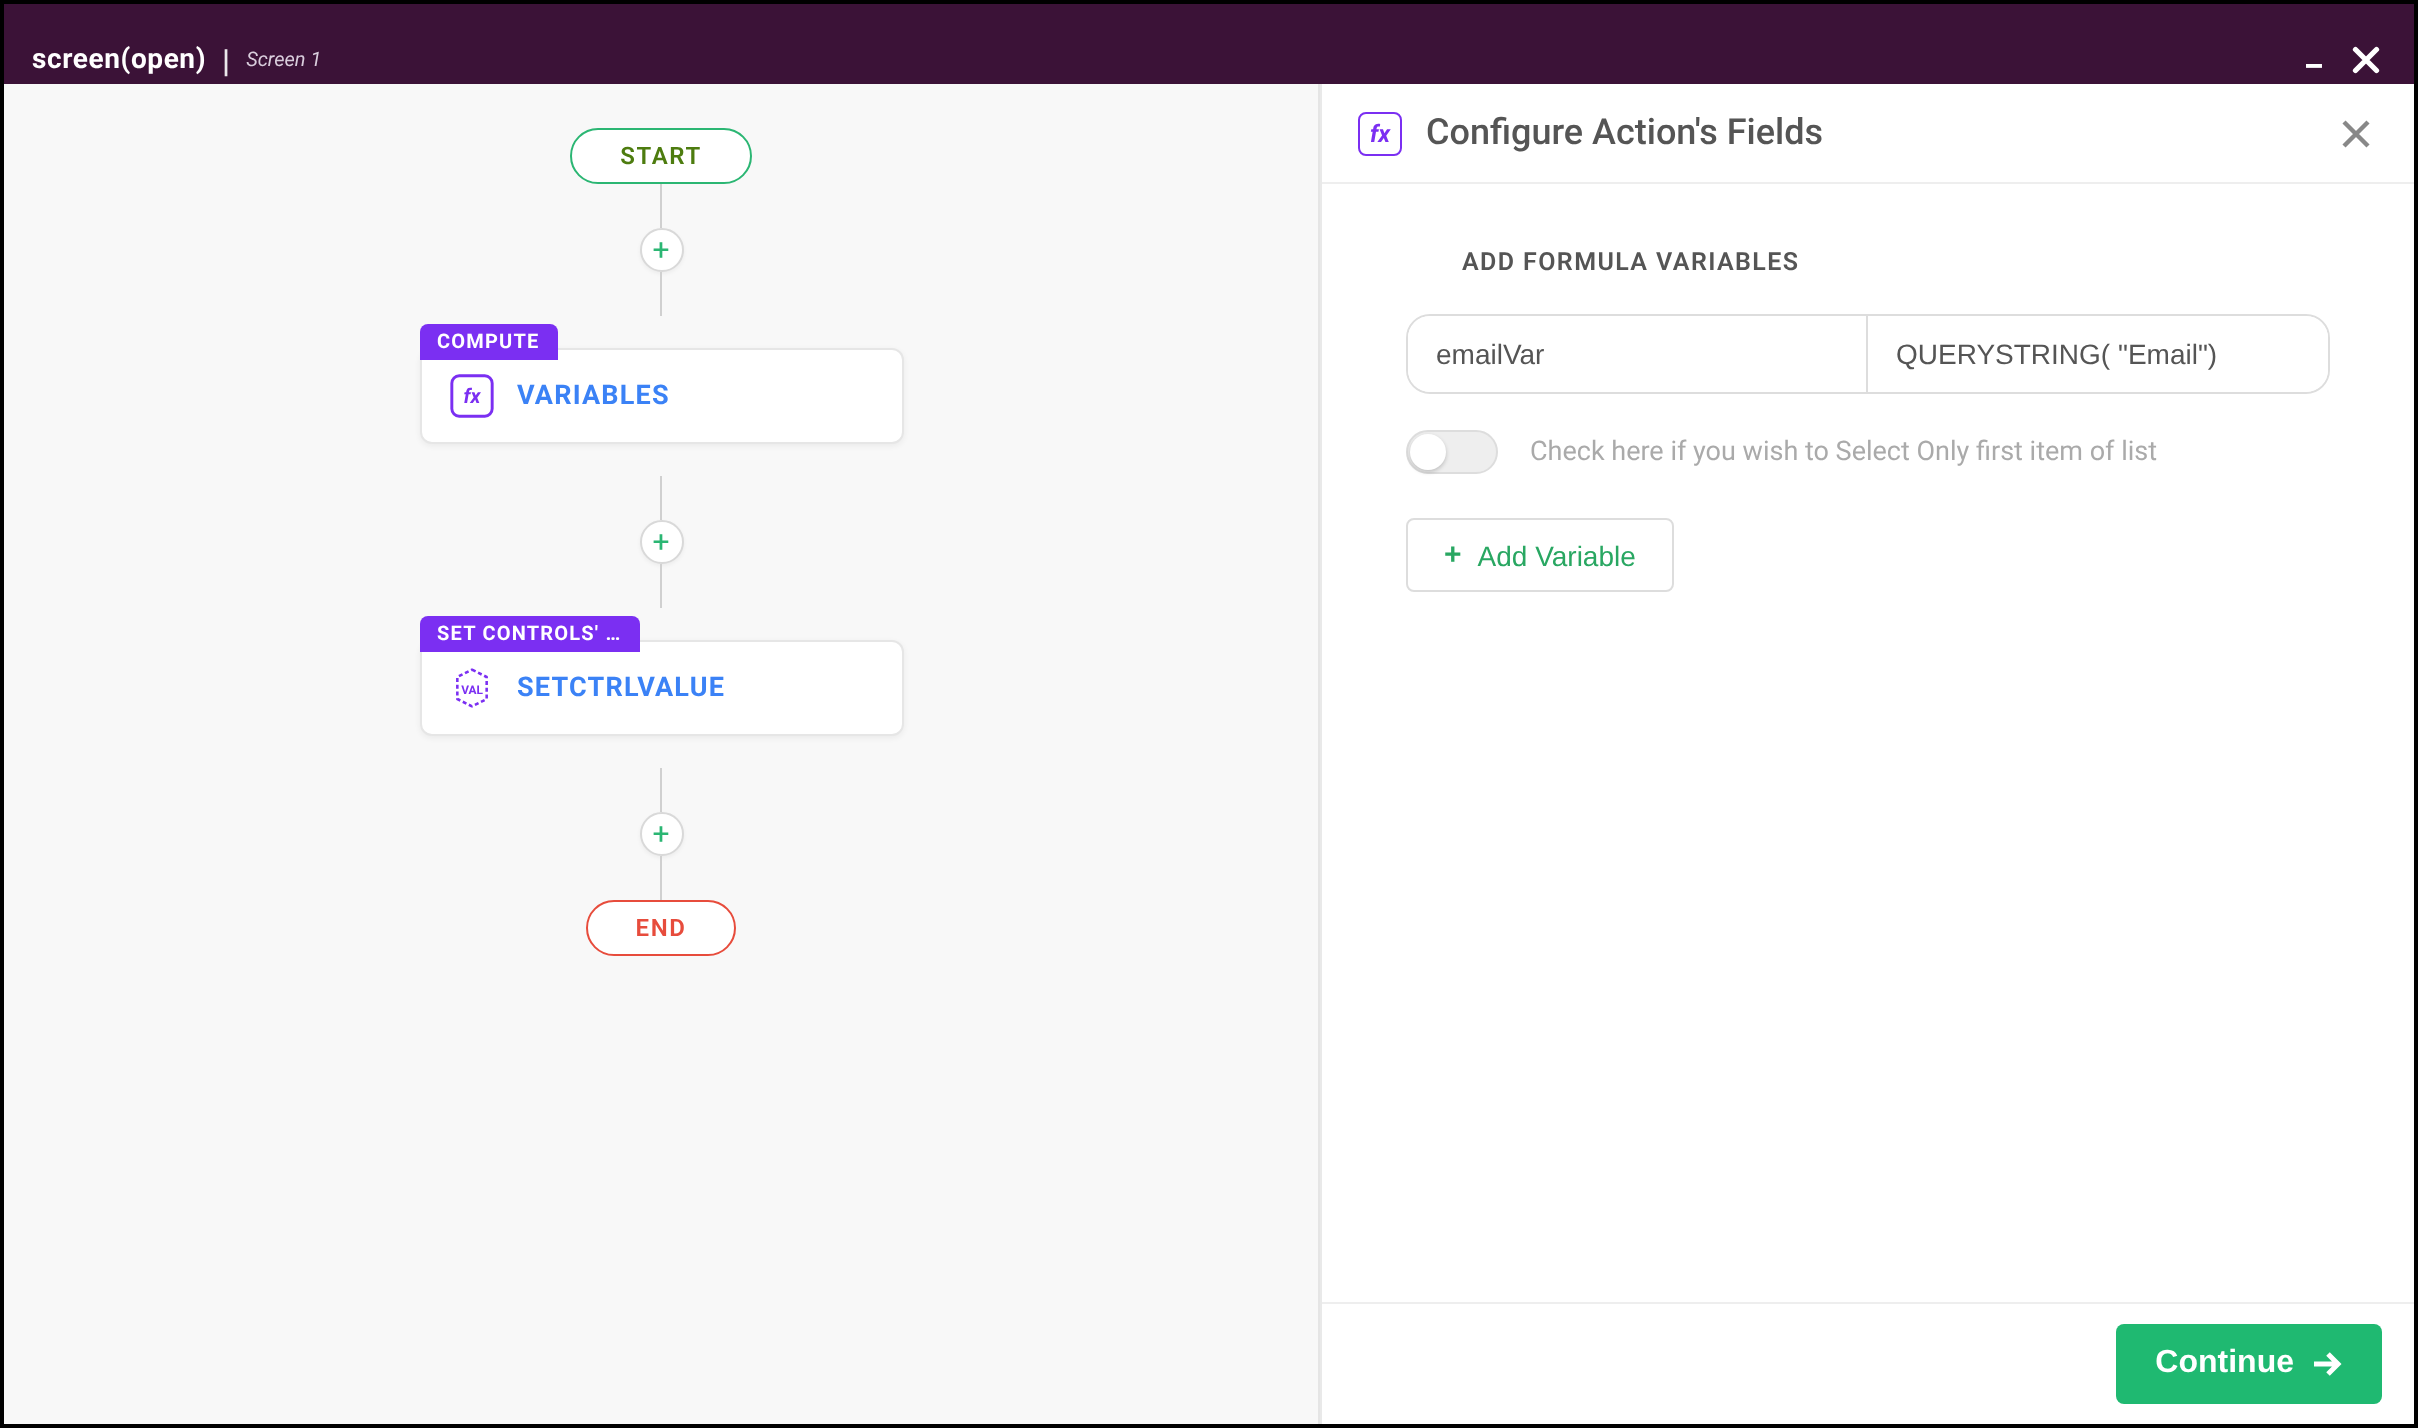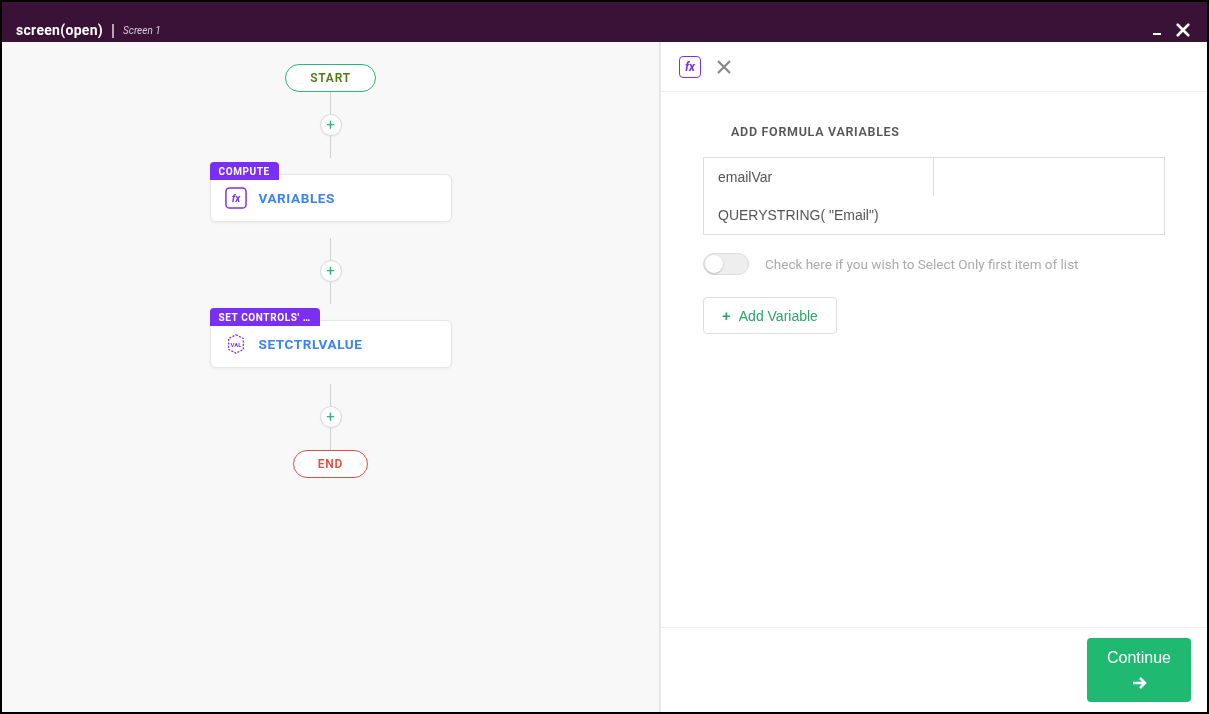--- a/index.html
+++ b/index.html
@@ -37,32 +37,32 @@
   
   .panel { width:547px; background:#fff; display:flex; flex-direction:column; border-left:1px solid #e9e9e9; }
   .panel-head { display:flex; align-items:center; gap:12px; height:50px; padding:0 18px; border-bottom:1px solid #eee; }
   .panel-head .ph-icon { width:22px; height:22px; border:1.5px solid #7b2ff2; border-radius:4px; display:flex; align-items:center; justify-content:center; color:#7b2ff2; font-style:italic; font-weight:700; font-size:12px; }
   .panel-head .ph-title { font-size:18px; color:#555; font-weight:500; flex:1; }
   .panel-head .ph-close { width:22px; height:22px; cursor:pointer; color:#888; display:flex; align-items:center; justify-content:center; }
   .panel-head .ph-close svg { width:16px; height:16px; stroke:#888; stroke-width:2.2; }
 
   .panel-body { flex:1; padding:32px 42px 20px; overflow:auto; }
   .section-label { font-size:12.5px; font-weight:600; letter-spacing:.7px; color:#555; margin-bottom:18px;margin-left:28px; }
-  .var-row { display:flex; border:1px solid #ddd; border-radius:0; overflow:hidden; margin-bottom:18px;flex-direction:column; }
+  .var-row { display:flex; border:1px solid #ddd; border-radius:12px; overflow:hidden; margin-bottom:18px; }
   .var-row input { border:none; outline:none; font-size:14px; color:#555; padding:11px 14px; background:#fff; width:50%; }
   .var-row input:first-child { border-right:1px solid #ddd; }
   .toggle-row { display:flex; align-items:center; gap:16px; margin-bottom:22px; }
   .toggle { width:46px; height:22px; border-radius:12px; background:#eee; border:1px solid #ddd; position:relative; cursor:pointer; }
   .toggle .knob { position:absolute; top:1px; left:1px; width:18px; height:18px; border-radius:50%; background:#fff; box-shadow:0 1px 2px rgba(0,0,0,.2); }
   .toggle-label { font-size:13.5px; color:#aaa; }
   .add-var { display:inline-flex; align-items:center; gap:8px; border:1px solid #ddd; border-radius:4px; background:#fff; color:#29a762; font-size:14px; font-weight:500; padding:9px 18px; cursor:pointer; }
   .add-var .plus-inline { font-size:15px; font-weight:700; }
 
   .panel-foot { border-top:1px solid #eee; padding:10px 16px; display:flex; justify-content:flex-end; }
-  .continue { display:inline-flex; align-items:center; gap:8px; background:#1fb971; color:#fff; border:none; border-radius:4px; padding:11px 20px; font-size:16px; font-weight:400; cursor:pointer;flex-direction:column; }
+  .continue { display:inline-flex; align-items:center; gap:8px; background:#1fb971; color:#fff; border:none; border-radius:4px; padding:11px 20px; font-size:16px; font-weight:700; cursor:pointer; }
   .continue svg { width:16px; height:16px; stroke:#fff; stroke-width:2.5; fill:none; }
 </style>
 </head>
 <body>
 
 <div class="frame">
 
   <div class="titlebar">
     <span class="title-strong">screen(open)</span>
     <span class="title-sep">|</span>
@@ -118,20 +118,21 @@
         <div class="conn h30"></div>
         <div class="plus">+</div>
         <div class="conn h30"></div>
         <div class="pill end">END</div>
       </div>
     </div>
 
     <div class="panel">
       <div class="panel-head">
         <span class="ph-icon">fx</span>
+        <span class="ph-title">Configure Action's Fields</span>
         <span class="ph-close">
           <svg viewBox="0 0 16 16">
               <path d="M2 2 L14 14 M14 2 L2 14" fill="none"></path>
             </svg>
         </span>
       </div>
 
       <div class="panel-body">
         <div class="section-label">ADD FORMULA VARIABLES</div>
 

